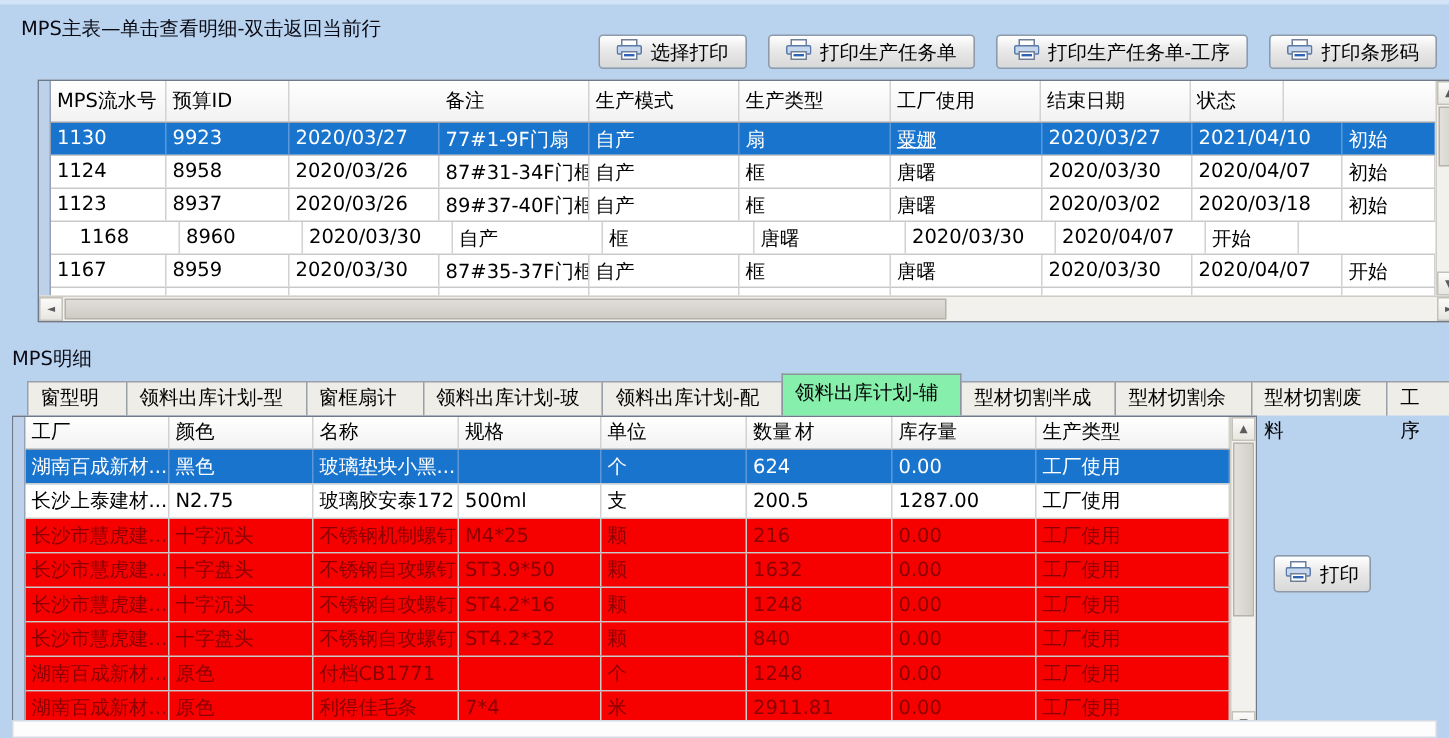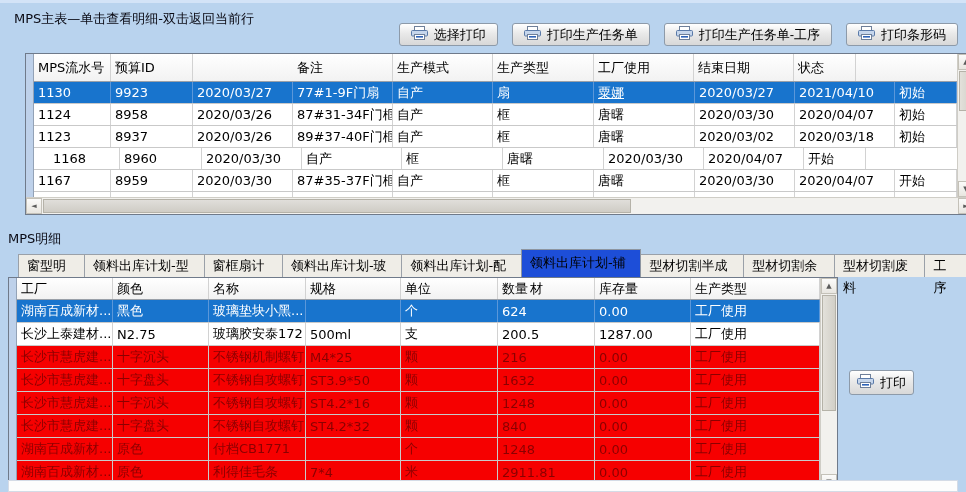--- a/index.html
+++ b/index.html
@@ -77,21 +77,21 @@
   .hscroll .sb-thumb{top:1px;bottom:1px;left:17px;width:62%;background:linear-gradient(#e0deda,#cfccc5);}
 
   
   .detail-label{position:absolute;left:8px;top:227px;font-size:13px;color:#0a0a14;}
   .tabs{position:absolute;left:18px;top:246px;height:28px;display:flex;align-items:flex-end;}
   .tab{
     height:23px;line-height:22px;padding:0 8px;background:#efede7;
     border:1px solid #9aa0a8;border-bottom:none;margin-right:-1px;
     font-size:13px;box-sizing:border-box;cursor:default;position:relative;
   }
-  .tab.active{background:#1d4ed8;height:28px;line-height:26px;z-index:3;border-color:#8d95a0;}
+  .tab.active{background:#86efac;height:28px;line-height:26px;z-index:3;border-color:#8d95a0;}
 
   #detail-print-btn{position:absolute;left:849px;top:367px;padding:11px 7px;height:25px;text-align:right;}
 
   .bottom-strip{
     position:absolute;left:8px;right:8px;top:477px;height:12px;
     background:#fdfdfd;border:1px solid #d4dbe6;box-sizing:border-box;
   }
 </style>
 </head>
 <body>

